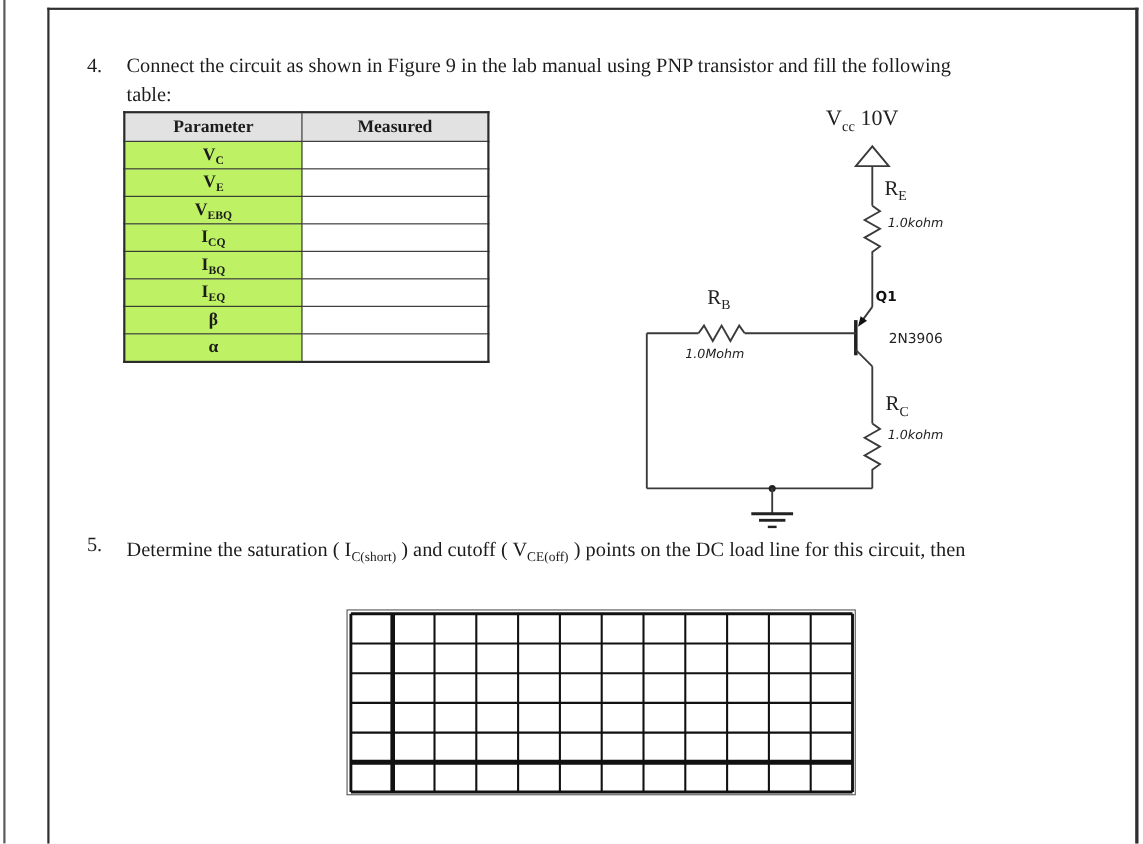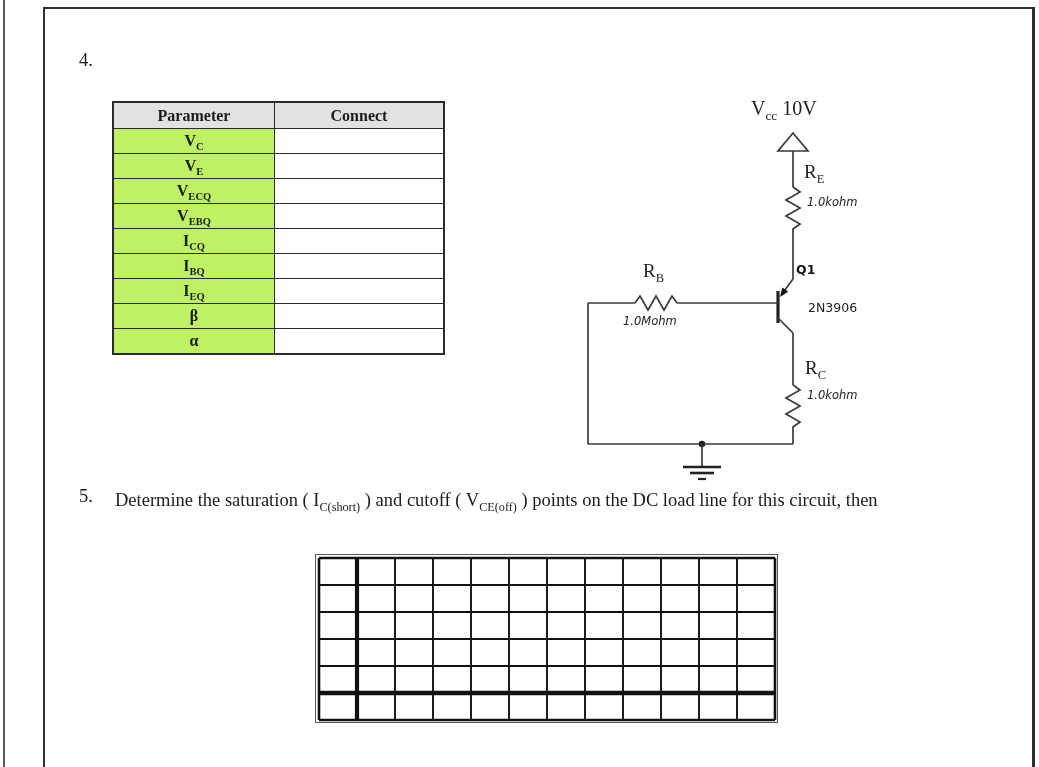--- a/index.html
+++ b/index.html
@@ -45,40 +45,40 @@
 </style>
 </head>
 <body>
 
 <div id="screen">
   <div class="side-line"></div>
   <div class="page-box"></div>
 
   <div id="q4" class="question" style="left:79px;top:47px;width:940px;">
     <span class="q-num">4.</span>
+    <span class="q-body">
+      <span style="display:block">Connect the circuit as shown in Figure 9 in the lab manual using PNP transistor and fill the following</span>
+      <span style="display:block">table:</span>
+    </span>
   </div>
 
   <table id="param-table">
     <thead>
       <tr>
         <th>Parameter</th>
-        <th>Connect</th>
+        <th>Measured</th>
       </tr>
     </thead>
     <tbody>
         <tr>
           <td class="param-cell">V<sub>C</sub></td>
           <td class="measured-cell"></td>
         </tr>
         <tr>
           <td class="param-cell">V<sub>E</sub></td>
-          <td class="measured-cell"></td>
-        </tr>
-        <tr>
-          <td class="param-cell">V<sub>ECQ</sub></td>
           <td class="measured-cell"></td>
         </tr>
         <tr>
           <td class="param-cell">V<sub>EBQ</sub></td>
           <td class="measured-cell"></td>
         </tr>
         <tr>
           <td class="param-cell">I<sub>CQ</sub></td>
           <td class="measured-cell"></td>
         </tr>

